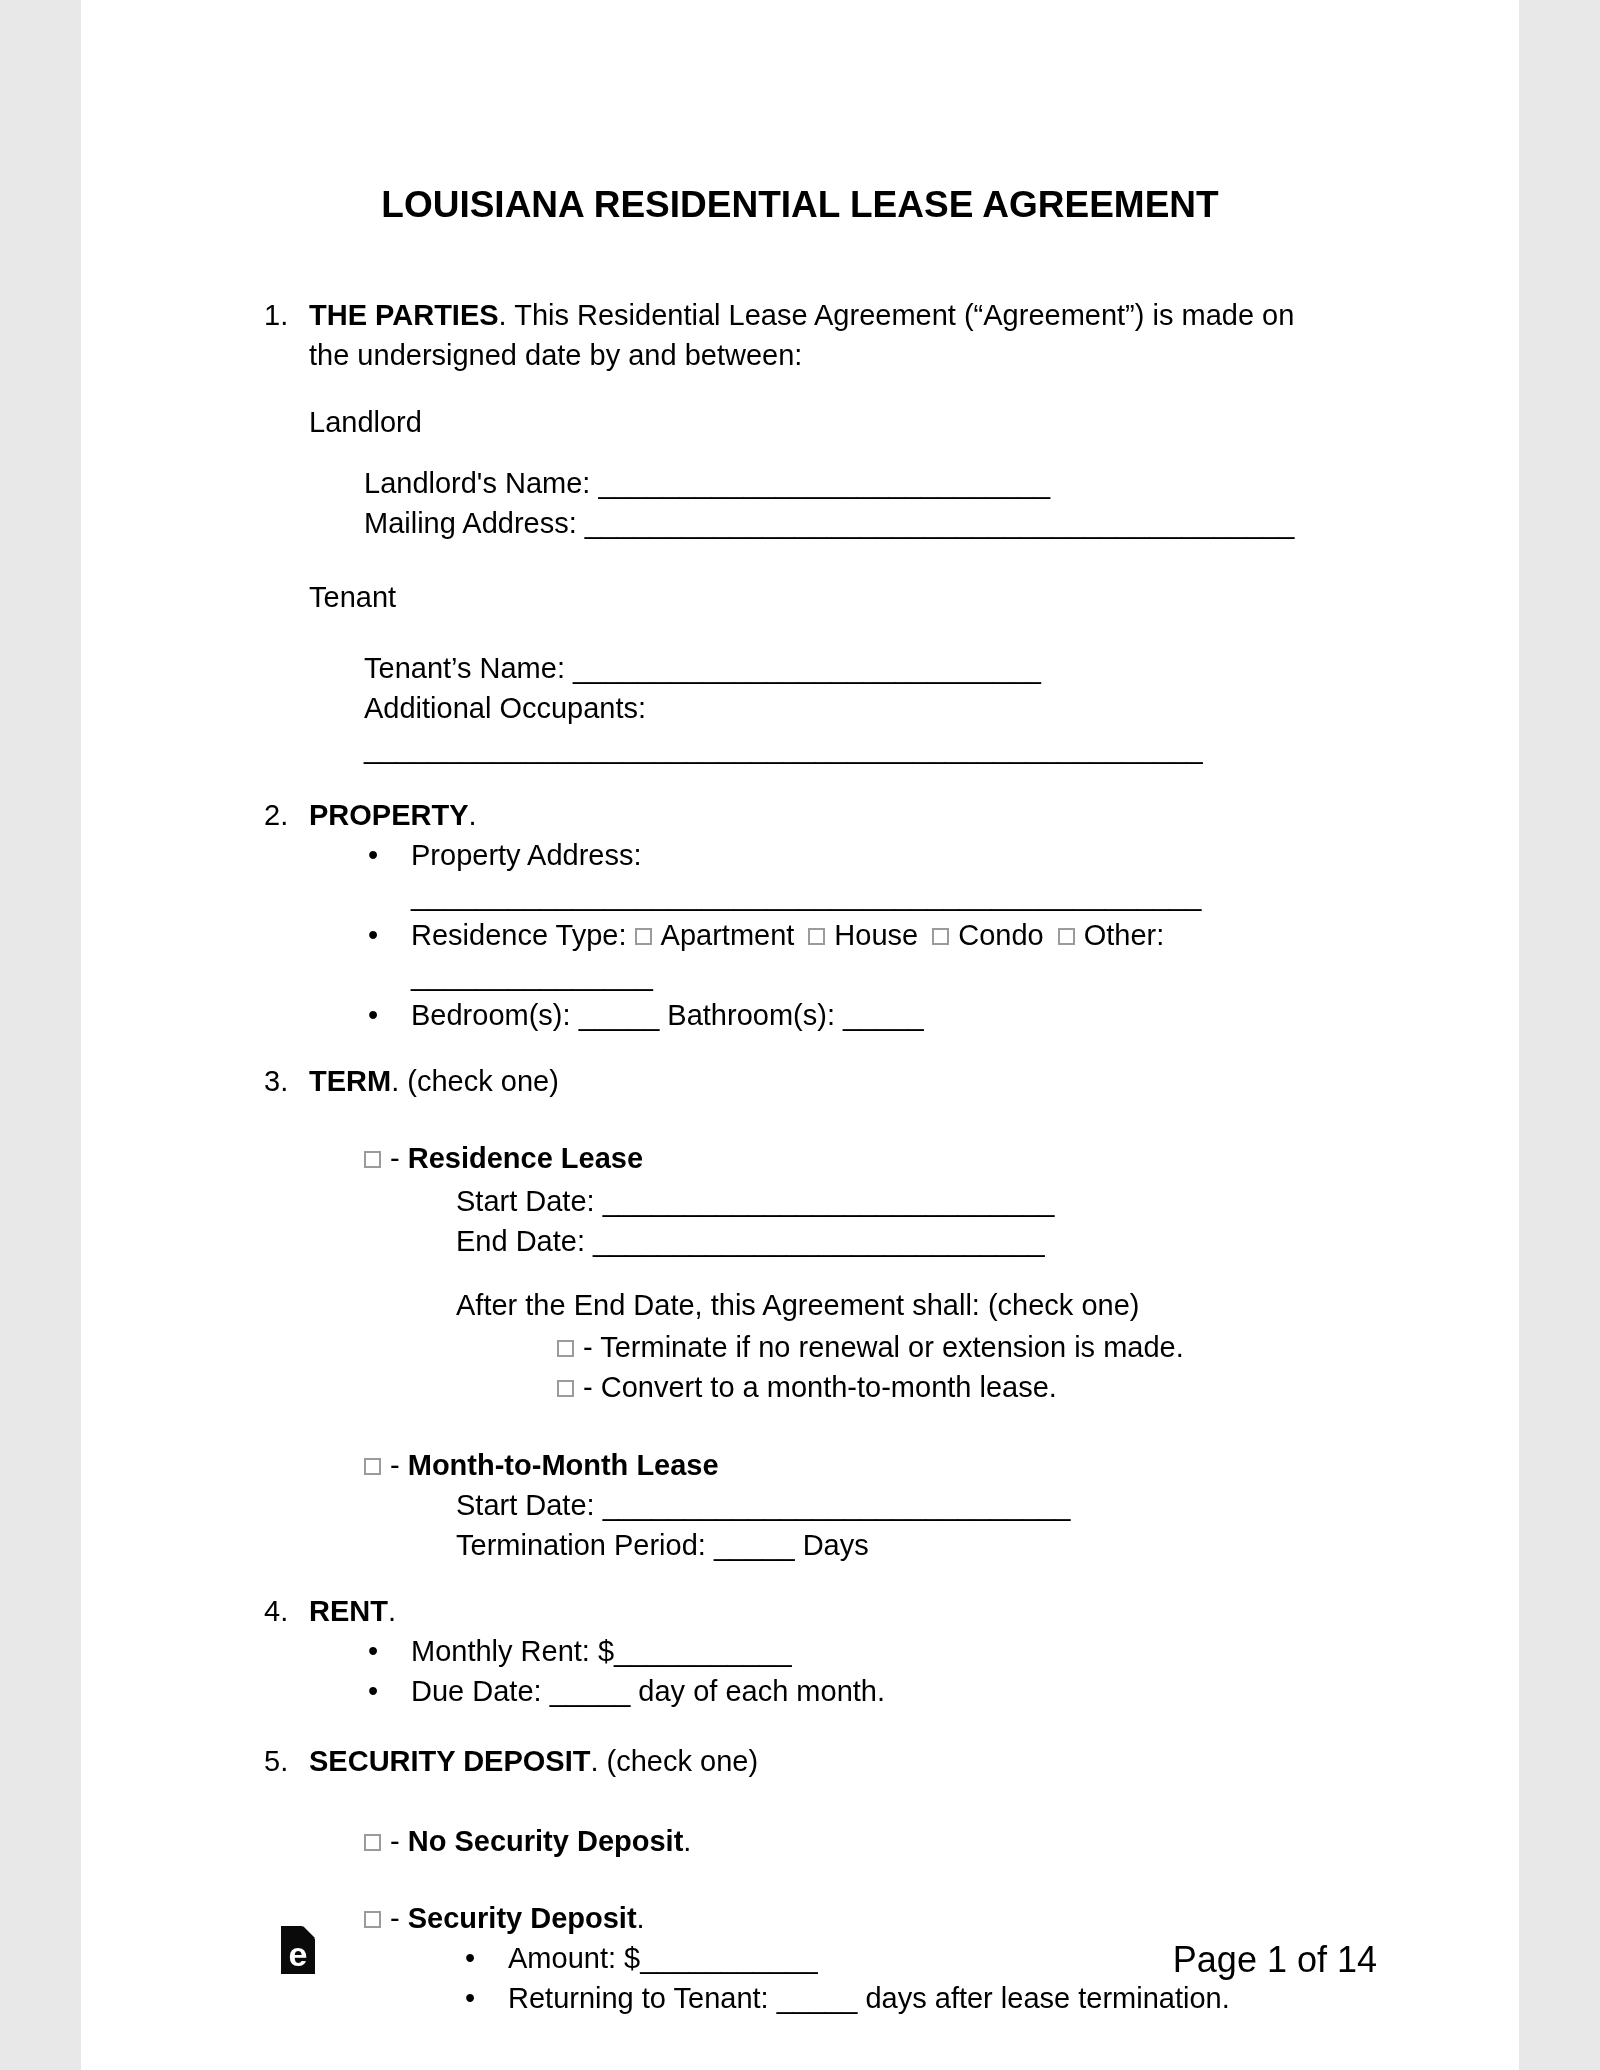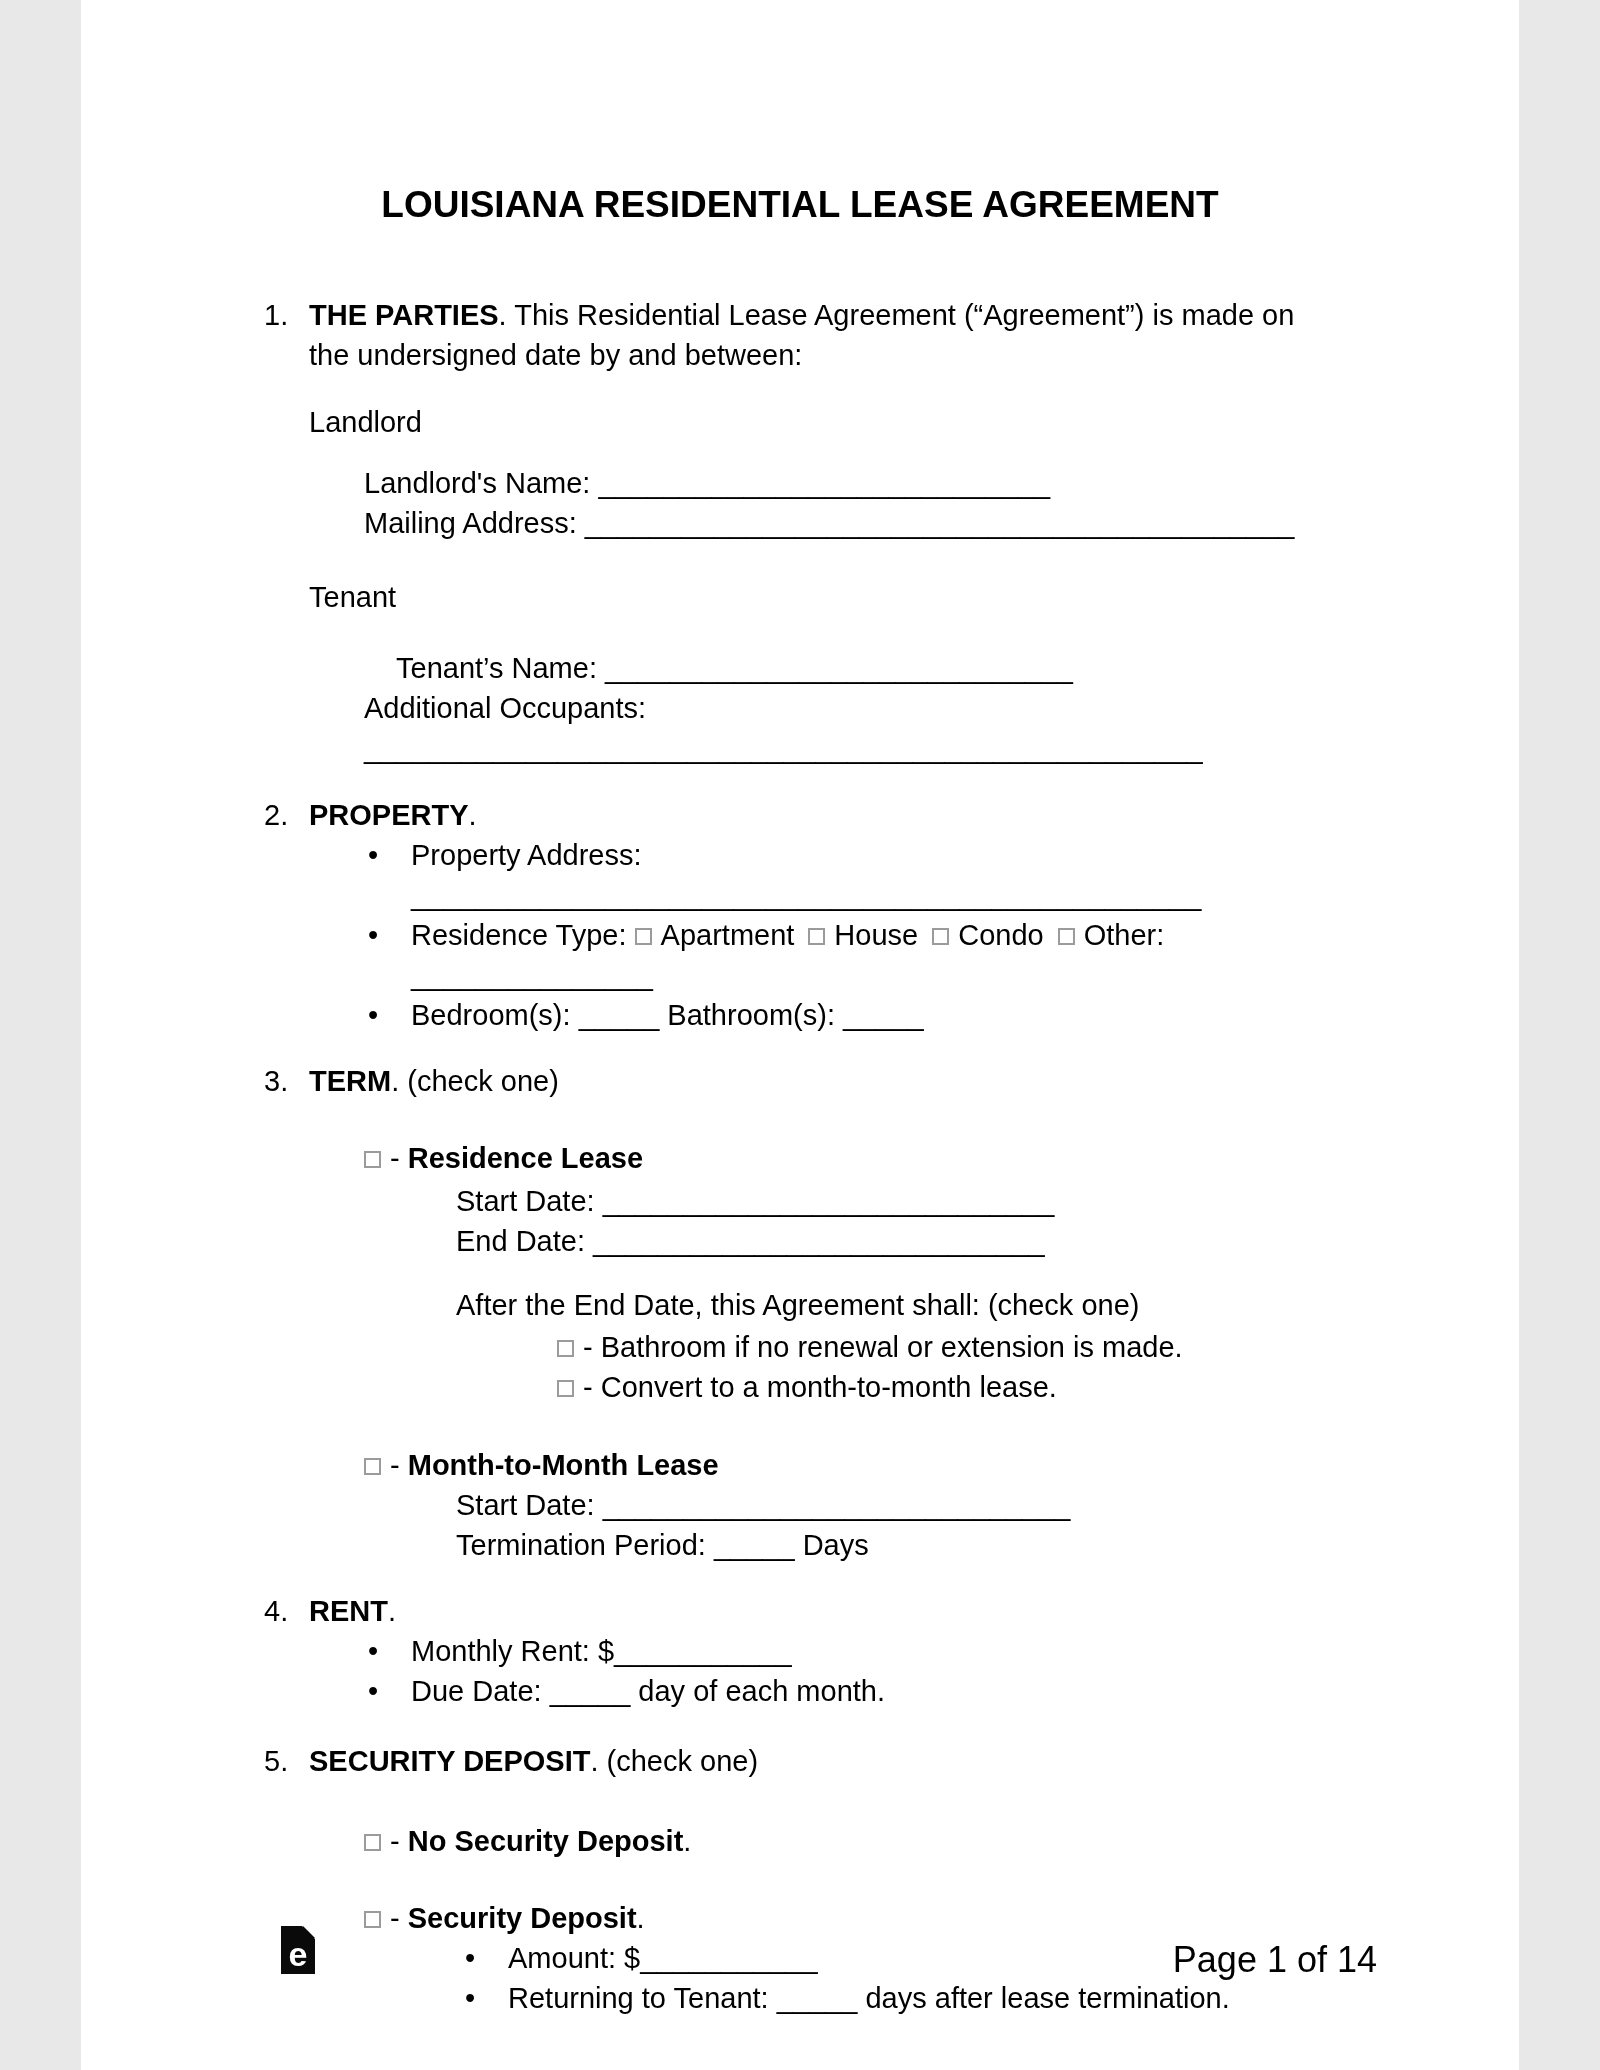--- a/index.html
+++ b/index.html
@@ -37,21 +37,21 @@
     display:inline-block;width:13px;height:13px;
     border:2px solid #9b9b9b;background:#fff;
     vertical-align:0px;margin-right:9px;
   }
   .cbgap{margin-left:14px;}
   
   .mt-s1{margin-top:68px;}
   .mt-landlord{margin-top:27px;}
   .mt-lname{margin-top:21px;}
   .mt-tenant{margin-top:34px;}
-  .mt-tname{margin-top:31px;margin-left:32px;}
+  .mt-tname{margin-top:31px;}
   .mt-s2{margin-top:27px;}
   .mt-s3{margin-top:26px;}
   .mt-std{margin-top:37px;}
   .mt-start{margin-top:3px;}
   .mt-after{margin-top:24px;}
   .mt-opt{margin-top:2px;}
   .mt-m2m{margin-top:38px;}
   .mt-s4{margin-top:26px;}
   .mt-s5{margin-top:30px;}
   .mt-nosec{margin-top:40px;}
@@ -105,21 +105,21 @@
 
   <div class="bullet-row"><span class="bullet">•</span><span class="u">Bedroom(s)</span><span>:</span> <span>_____</span> <span class="u">Bathroom(s)</span><span>:</span> <span>_____</span></div>
 
   <div class="sec-head mt-s3"><span class="num">3.</span><span class="h">TERM</span><span>. (check one)</span></div>
 
   <div class="ind-b mt-std"><span class="checkbox"></span><span>-</span> <span class="b">Residence Lease</span></div>
   <div class="ind-c mt-start"><span class="u">Start Date</span><span>:</span> <span>____________________________</span></div>
   <div class="ind-c"><span class="u">End Date</span><span>:</span> <span>____________________________</span></div>
 
   <div class="ind-c mt-after">After the End Date, this Agreement shall: (check one)</div>
-  <div class="ind-d mt-opt"><span class="checkbox"></span><span>-</span> <span>Bathroom if no renewal or extension is made.</span></div>
+  <div class="ind-d mt-opt"><span class="checkbox"></span><span>-</span> <span>Terminate if no renewal or extension is made.</span></div>
   <div class="ind-d"><span class="checkbox"></span><span>-</span> <span>Convert to a month-to-month lease.</span></div>
 
   <div class="ind-b mt-m2m"><span class="checkbox"></span><span>-</span> <span class="b">Month-to-Month Lease</span></div>
   <div class="ind-c"><span class="u">Start Date</span><span>:</span> <span>_____________________________</span></div>
   <div class="ind-c"><span class="u">Termination Period</span><span>:</span> <span>_____</span> <span>Days</span></div>
 
   <div class="sec-head mt-s4"><span class="num">4.</span><span class="h">RENT</span><span>.</span></div>
 
   <div class="bullet-row"><span class="bullet">•</span><span class="u">Monthly Rent</span><span>: $</span><span>___________</span></div>
   <div class="bullet-row"><span class="bullet">•</span><span class="u">Due Date</span><span>:</span> <span>_____</span> <span>day of each month.</span></div>

